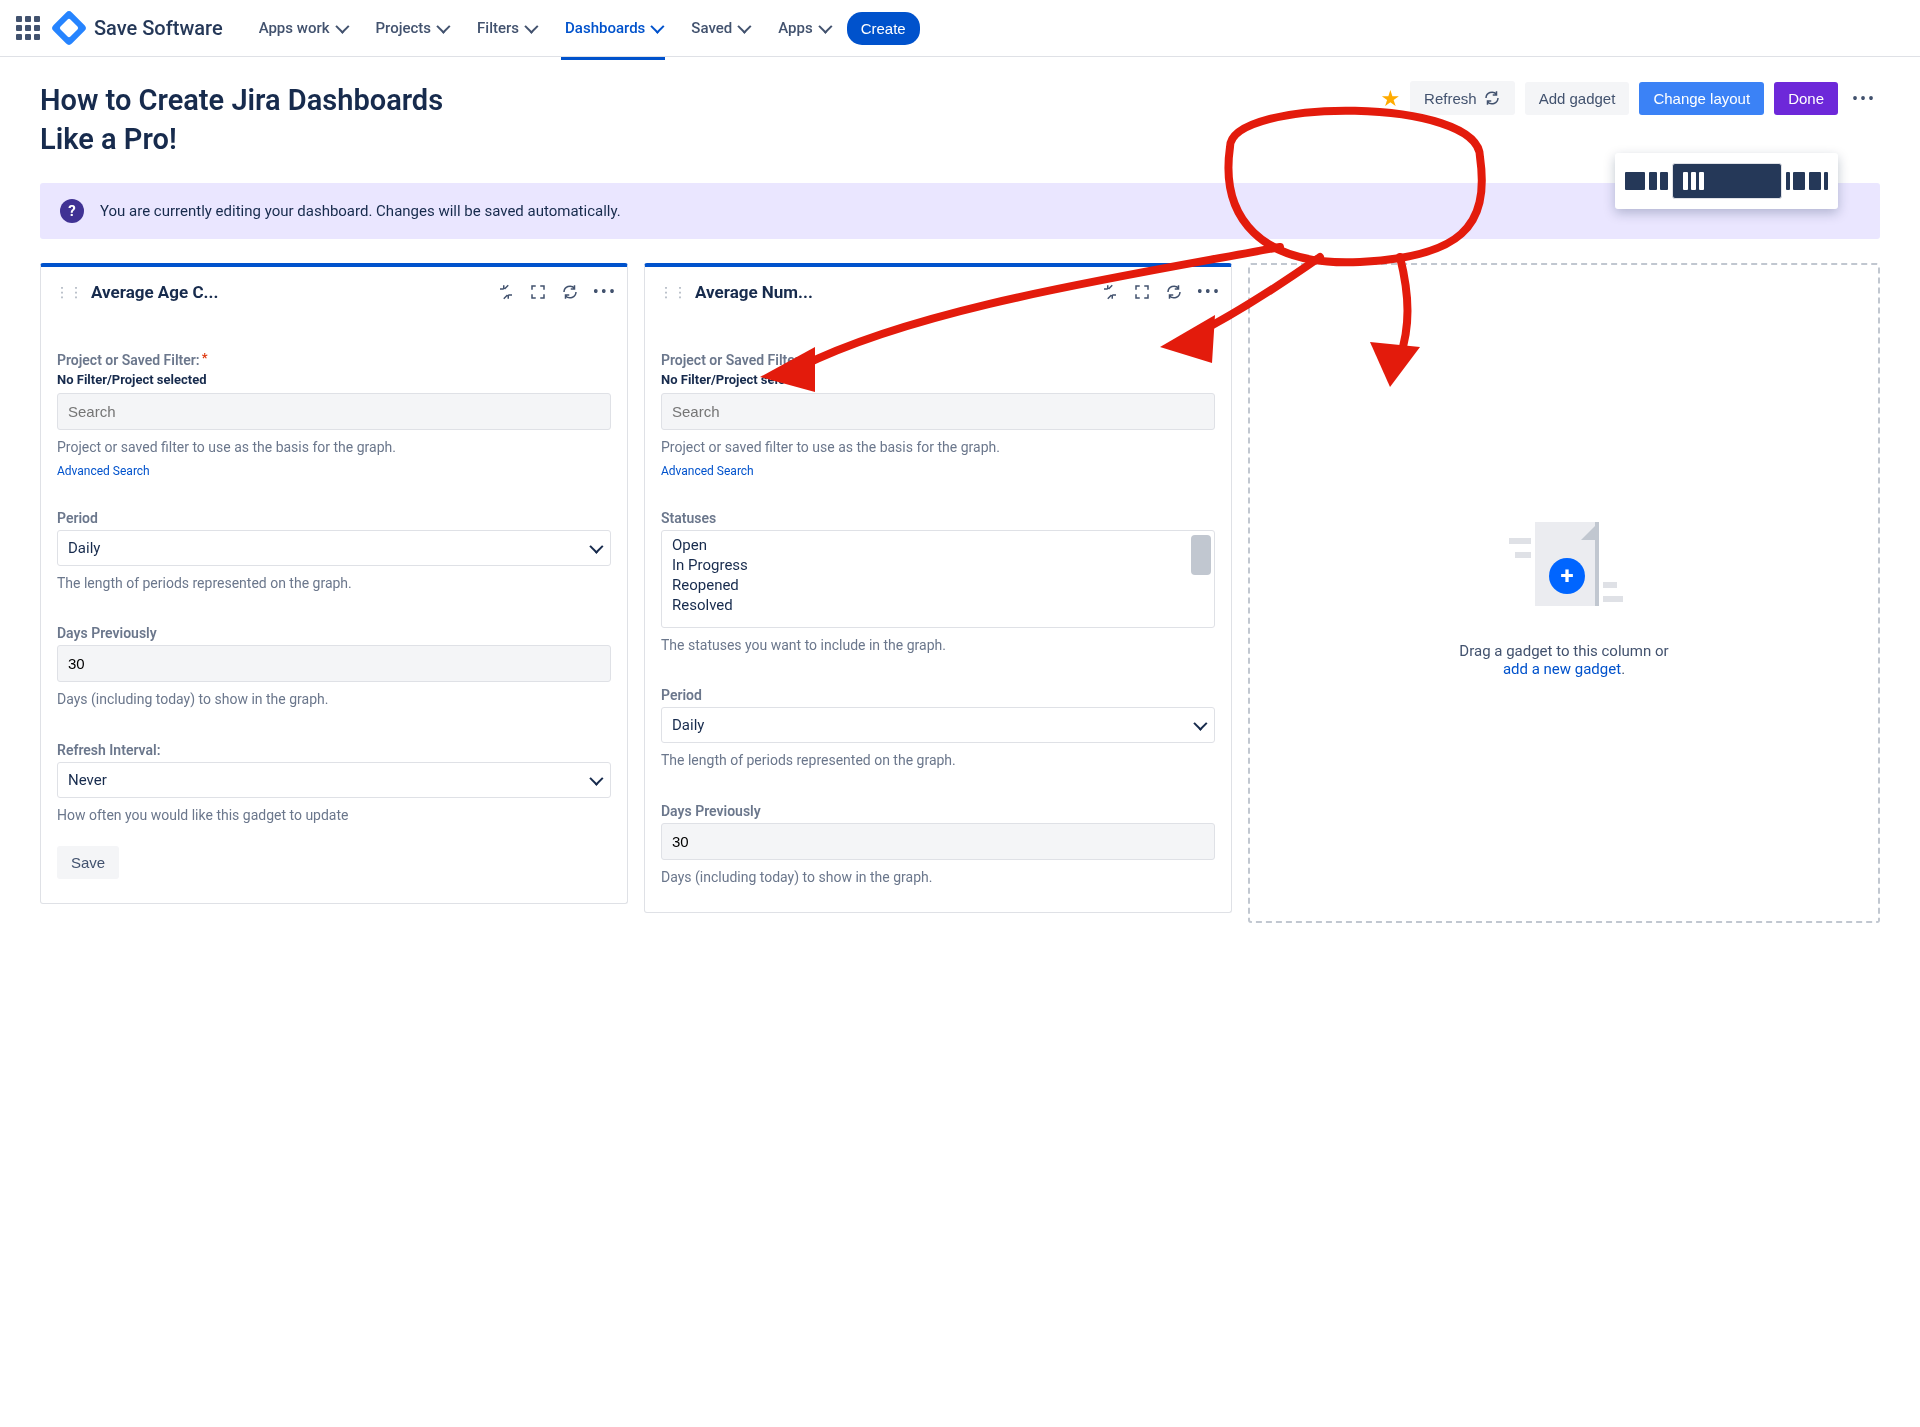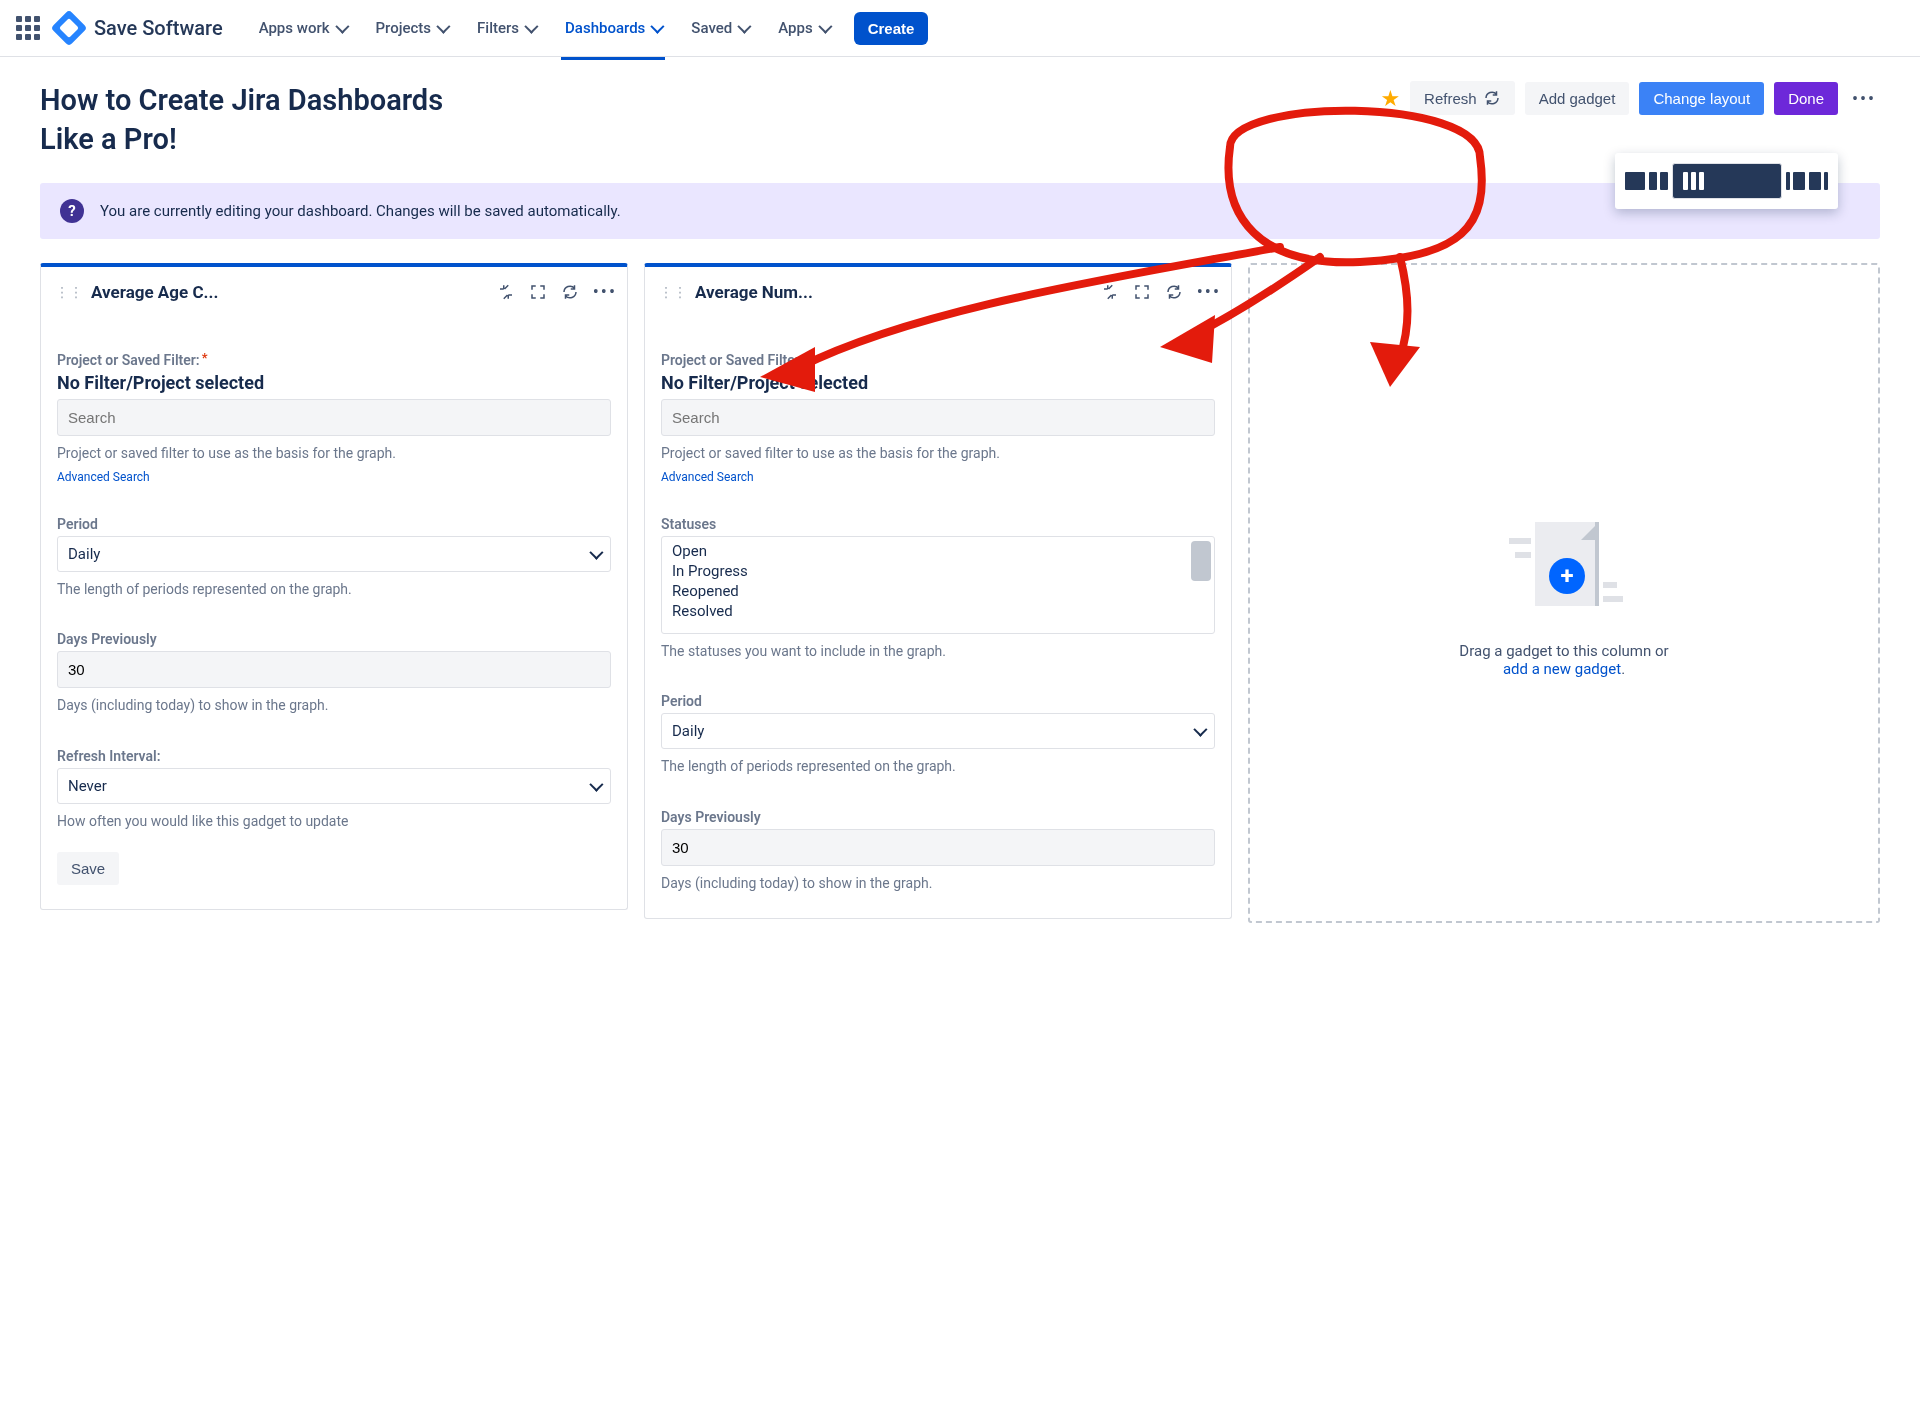--- a/index.html
+++ b/index.html
@@ -9,21 +9,21 @@
   .topnav { display: flex; align-items: center; height: 57px; padding: 0 16px; border-bottom: 1px solid #dfe1e6; gap: 6px; }
   .app-switcher { width: 24px; height: 24px; display:grid; grid-template-columns:repeat(3,6px); grid-template-rows:repeat(3,6px); gap:3px; margin-right:10px; cursor:pointer;}
   .app-switcher span { background:#42526e; border-radius:1px;}
   .logo-diamond { width:26px; height:26px; background:#2684ff; transform:rotate(45deg); border-radius:4px; margin-right:6px; position:relative;}
   .logo-diamond::after{content:"";position:absolute;inset:6px;background:#fff;border-radius:2px;}
   .brand-text { font-size:20px; font-weight:500; color:#253858; margin-right:18px;}
   .nav-item { display:flex; align-items:center; padding:6px 12px; color:#42526e; font-size:15px; border-radius:3px; cursor:pointer; gap:4px; font-weight:500;}
   .nav-item.active { color:#0052cc; position:relative;}
   .nav-item.active::after{content:"";position:absolute;bottom:-17px;left:8px;right:8px;height:3px;background:#0052cc;}
   .chev { width:10px;height:10px;border-right:2px solid currentColor;border-bottom:2px solid currentColor;transform:rotate(45deg) translateY(-2px); margin-left:2px;}
-  .create-btn { background:#0052cc;color:#fff;border:none;padding:8px 14px;border-radius:6px;font-size:15px;font-weight:700;margin-left:7px;cursor:pointer;}
+  .create-btn { background:#0052cc;color:#fff;border:none;padding:8px 14px;border-radius:15px;font-size:15px;font-weight:400;margin-left:0;cursor:pointer;}
 
   
   .page-wrap { padding: 24px 40px 0 40px; position:relative;}
   .page-head { display:flex; align-items:flex-start; justify-content:space-between; margin-bottom:24px;}
   .page-title { font-size:29px; font-weight:600; color:#172b4d; line-height:1.35; max-width:440px;}
   .head-actions { display:flex; align-items:center; gap:10px;}
   .star-icon { color:#ffab00; font-size:22px;}
   .hbtn { background:#f4f5f7; border:none; padding:8px 14px; border-radius:3px; font-size:15px; color:#42526e; font-weight:500; cursor:pointer; display:flex; align-items:center; gap:6px;}
   .hbtn.dark { background:#3b82f6; color:#fff;}
   .hbtn.blue { background:#6d28d9; color:#fff;}
@@ -47,21 +47,21 @@
   .dash-col { flex:1; }
   .gadget { border:1px solid #dfe1e6; border-radius:3px; background:#fff; border-top:4px solid #0052cc; padding-bottom:20px;}
   .g-head { display:flex; align-items:center; padding:14px 10px 14px 14px; gap:8px;}
   .drag-handle { color:#a5adba; cursor:grab; font-size:14px;}
   .g-title { font-weight:700; font-size:17px; flex:1; white-space:nowrap; overflow:hidden; text-overflow:ellipsis;}
   .g-icons { display:flex; gap:14px; color:#42526e; align-items:center;}
   .g-icons span { cursor:pointer; display:flex;}
   .g-body { padding: 4px 16px;}
   .fld-label { color:#6b778c; font-size:14px; font-weight:600; margin-top:32px; margin-bottom:4px;}
   .req::after{content:"*";color:#de350b;margin-left:2px;font-size:13px;position:relative;top:-3px;}
-  .nofilter { font-weight:700; font-size:18px; margin-bottom:6px;}
+  .nofilter { font-weight:700; font-size:13px; margin-bottom:6px;}
   .search-box { width:100%; background:#f4f5f7; border:1px solid #dfe1e6; border-radius:3px; padding:9px 10px; font-size:15px; color:#172b4d;}
   .help { color:#6b778c; font-size:14px; margin-top:8px; line-height:1.4;}
   .link { color:#0052cc; font-size:12px; margin-top:6px; display:inline-block; cursor:pointer;}
   .sel { width:100%; border:1px solid #dfe1e6;border-radius:3px;padding:8px 10px;font-size:15px;background:#fff;position:relative;display:flex;justify-content:space-between;align-items:center;}
   .txt-input { width:100%; background:#f4f5f7; border:1px solid #dfe1e6;border-radius:3px;padding:9px 10px;font-size:15px;}
   .status-list { border:1px solid #dfe1e6;border-radius:3px;padding:4px 0;font-size:15px;height:98px;overflow:hidden;position:relative;}
   .status-list div { padding:1px 10px;}
   .status-scroll { position:absolute;right:3px;top:4px;width:7px;height:40px;background:#c1c7d0;border-radius:4px;}
   .save-btn { background:#f4f5f7;border:none;padding:8px 14px;border-radius:3px;font-size:15px;color:#42526e;margin-top:20px;cursor:pointer;}
 

